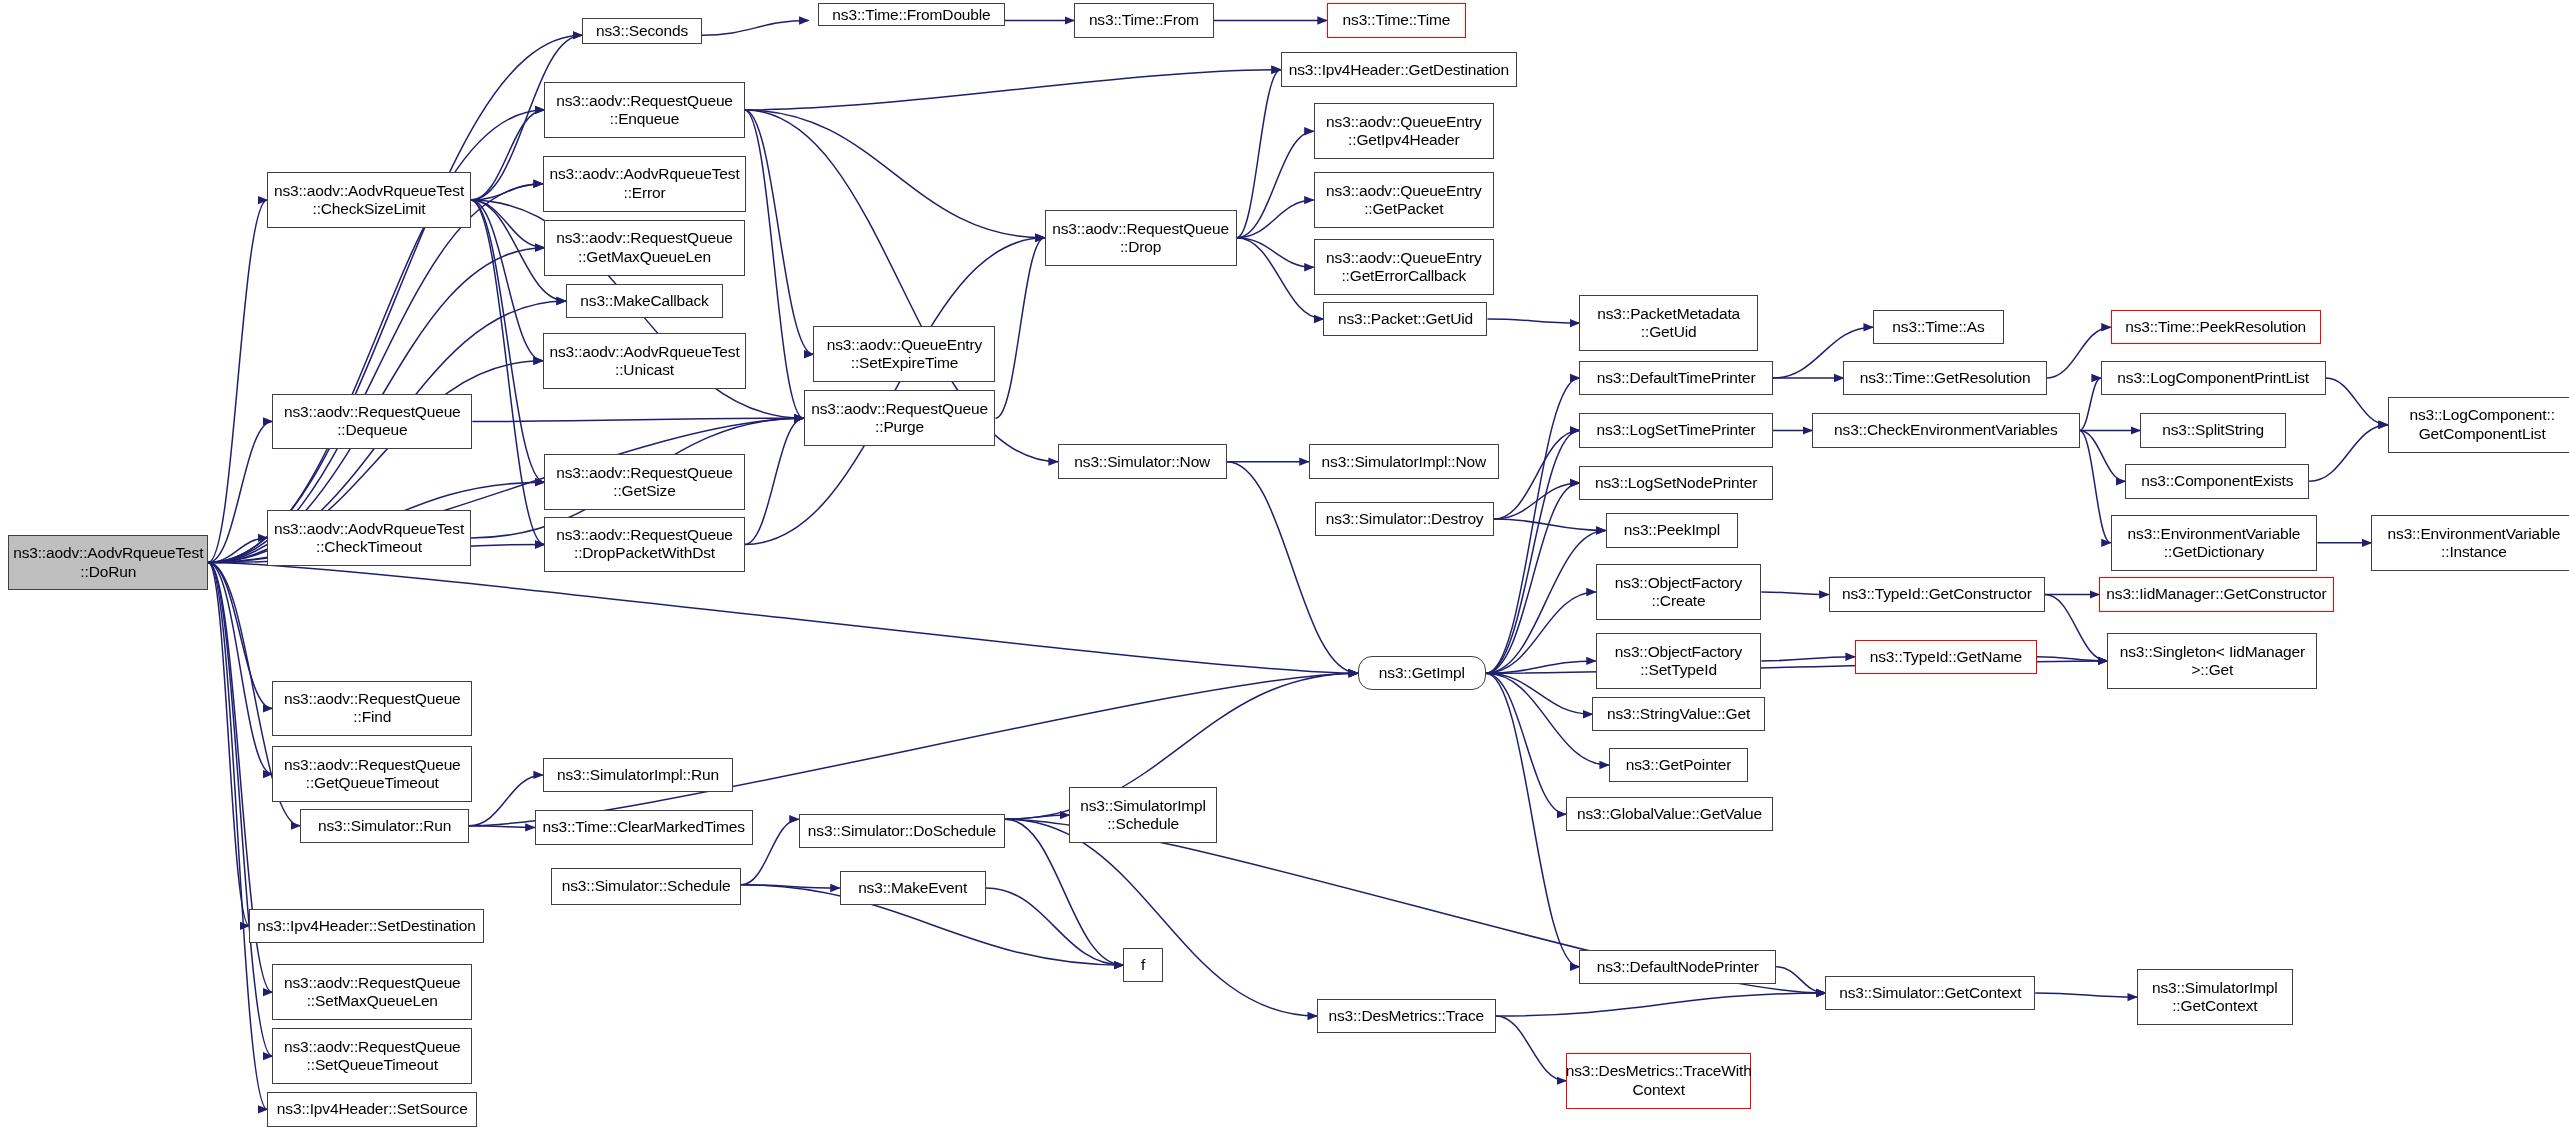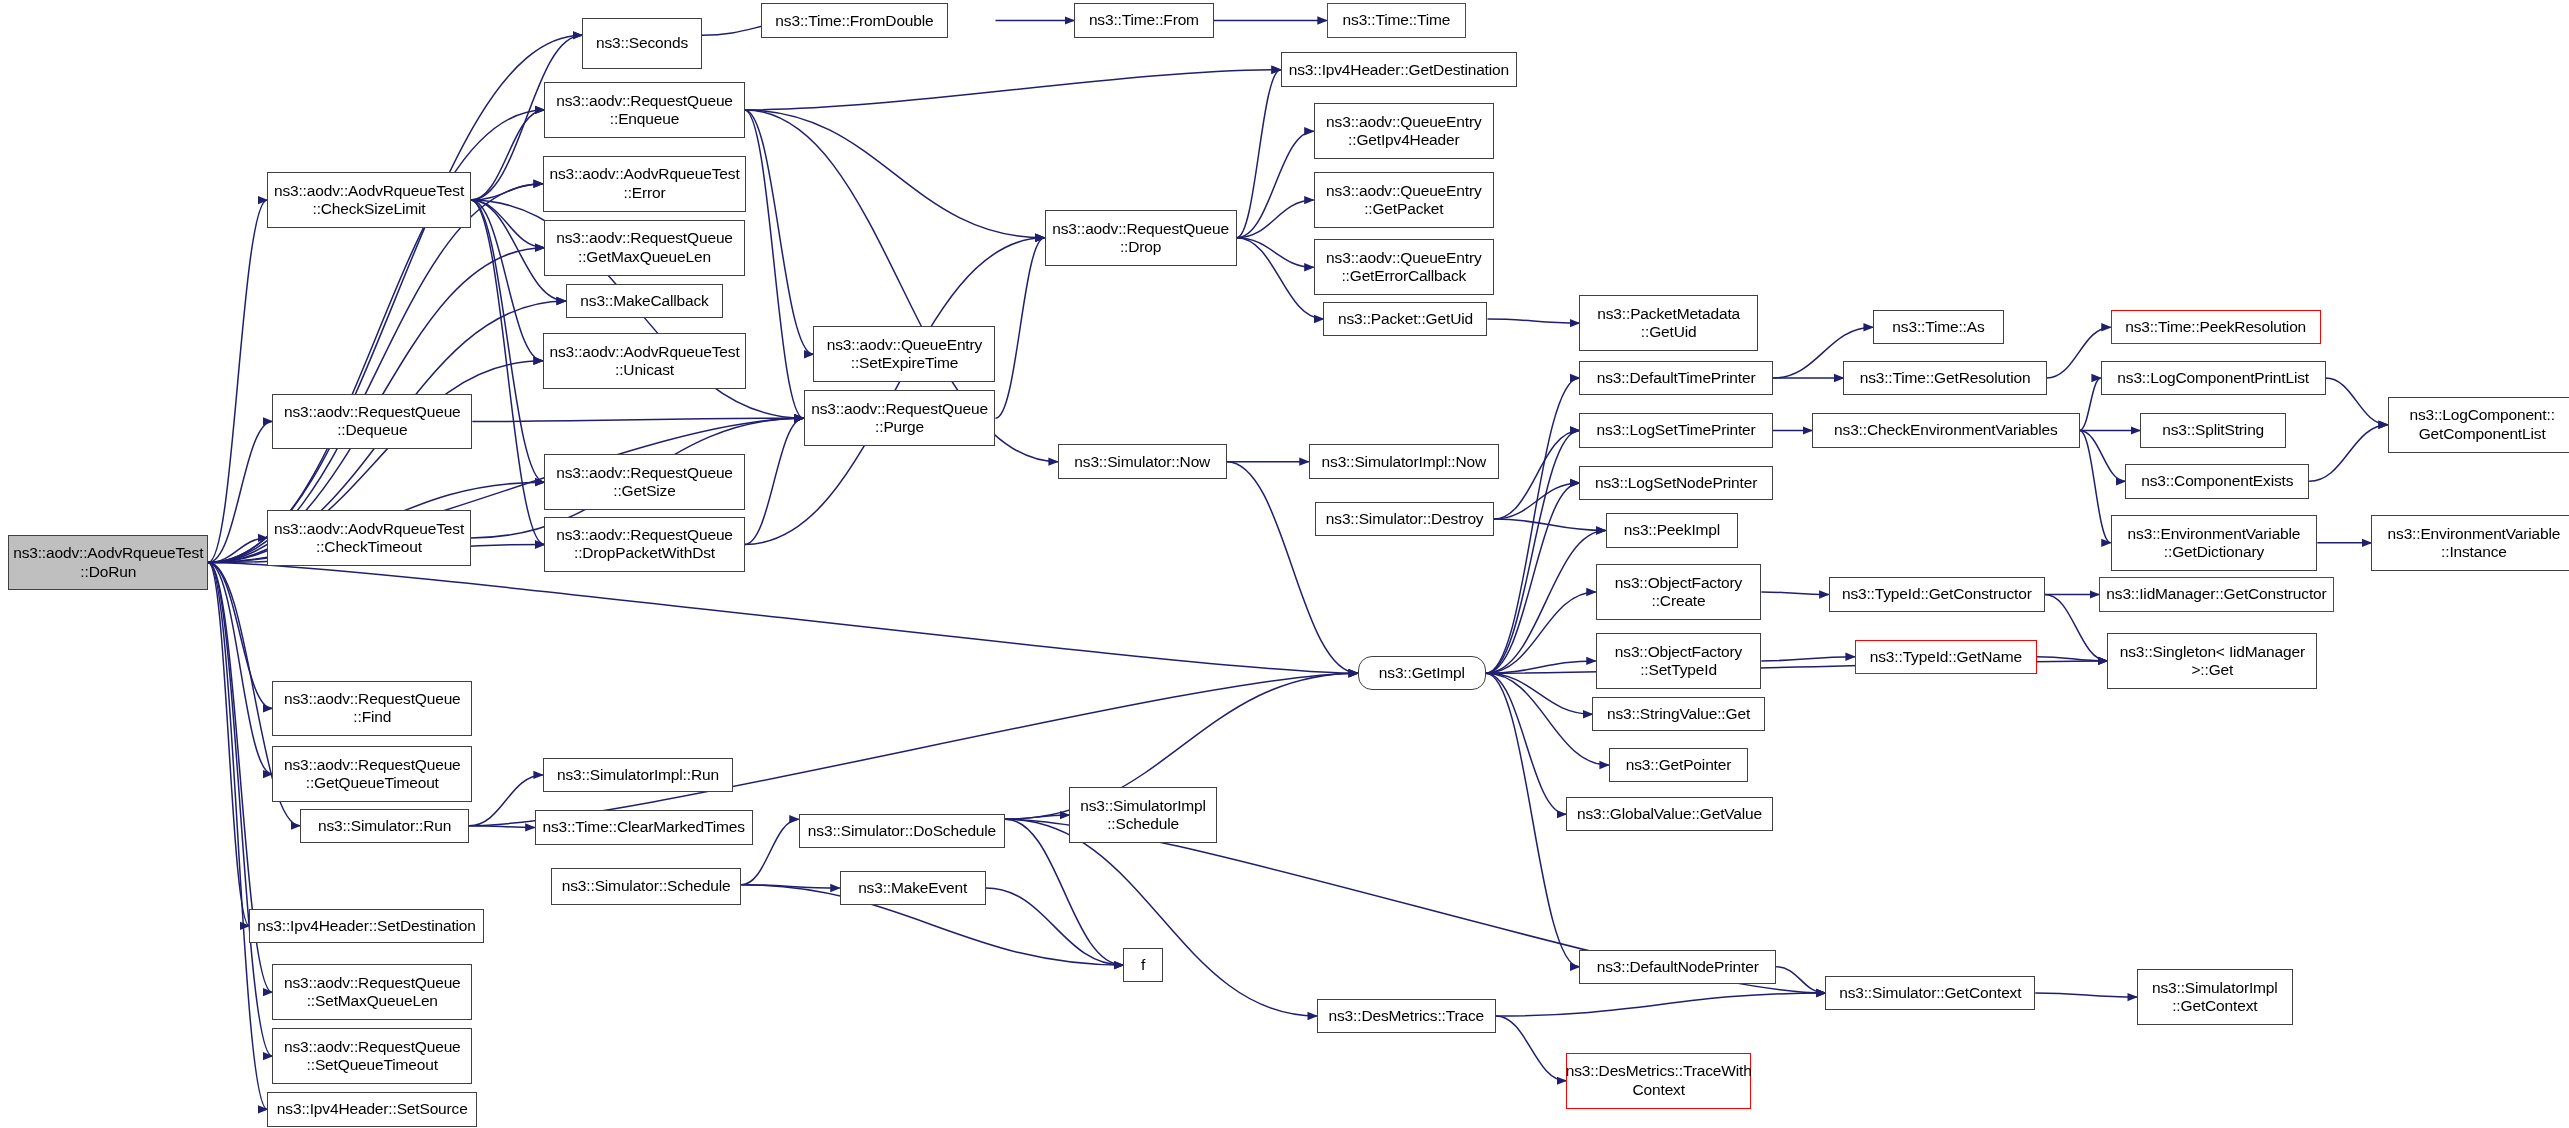--- a/index.html
+++ b/index.html
@@ -159,21 +159,21 @@
       <path d="M 2317.3199999999997 542.8399999999999 C 2341.674 542.8399999999999, 2347.086 542.8399999999999, 2371.44 542.8399999999999" fill="none" stroke="#1f1f6e" stroke-width="1.5" marker-end="url(#arrow)"></path>
       <path d="M 1761.3599999999997 592.04 C 1791.6179999999997 592.04, 1798.3419999999999 594.5, 1828.6 594.5" fill="none" stroke="#1f1f6e" stroke-width="1.5" marker-end="url(#arrow)"></path>
       <path d="M 1761.3599999999997 660.92 C 1803.4259999999997 660.92, 1812.774 656.8199999999999, 1854.84 656.8199999999999" fill="none" stroke="#1f1f6e" stroke-width="1.5" marker-end="url(#arrow)"></path>
       <path d="M 2045.08 594.5 C 2069.4339999999997 594.5, 2074.846 594.5, 2099.2 594.5" fill="none" stroke="#1f1f6e" stroke-width="1.5" marker-end="url(#arrow)"></path>
       <path d="M 2045.08 594.5 C 2073.124 594.5, 2079.356 660.92, 2107.4 660.92" fill="none" stroke="#1f1f6e" stroke-width="1.5" marker-end="url(#arrow)"></path>
       <path d="M 2036.8799999999999 656.8199999999999 C 2068.614 656.8199999999999, 2075.666 660.92, 2107.4 660.92" fill="none" stroke="#1f1f6e" stroke-width="1.5" marker-end="url(#arrow)"></path>
     </svg>
   <div id="node-layer">
       <div class="node root" style="left: 8.2px; top: 534.64px; width: 200.08px; height: 55.76px;">ns3::aodv::AodvRqueueTest
 ::DoRun</div>
-      <div class="node" style="left: 582.2px; top: 18.04px; width: 119.72px; height: 51px; text-align: center;">ns3::Seconds</div>
+      <div class="node" style="left: 582.2px; top: 18.04px; width: 119.72px; height: 26px; text-align: center;">ns3::Seconds</div>
       <div class="node" style="left: 544.48px; top: 82px; width: 200.08px; height: 55.76px;">ns3::aodv::RequestQueue
 ::Enqueue</div>
       <div class="node" style="left: 542.84px; top: 155.8px; width: 203.36px; height: 55.76px;">ns3::aodv::AodvRqueueTest
 ::Error</div>
       <div class="node" style="left: 544.48px; top: 219.76px; width: 200.08px; height: 55.76px;">ns3::aodv::RequestQueue
 ::GetMaxQueueLen</div>
       <div class="node" style="left: 565.8px; top: 283.72px; width: 157.44px; height: 34.44px;">ns3::MakeCallback</div>
       <div class="node" style="left: 542.84px; top: 332.92px; width: 203.36px; height: 55.76px;">ns3::aodv::AodvRqueueTest
 ::Unicast</div>
       <div class="node" style="left: 544.48px; top: 454.28px; width: 200.08px; height: 55.76px;">ns3::aodv::RequestQueue
@@ -190,21 +190,21 @@
 ::Find</div>
       <div class="node" style="left: 272.24px; top: 746.2px; width: 200.08px; height: 55.76px;">ns3::aodv::RequestQueue
 ::GetQueueTimeout</div>
       <div class="node" style="left: 300.12px; top: 808.52px; width: 168.92px; height: 34.44px;">ns3::Simulator::Run</div>
       <div class="node" style="left: 249.28px; top: 908.56px; width: 234.52px; height: 34.44px;">ns3::Ipv4Header::SetDestination</div>
       <div class="node" style="left: 272.24px; top: 964.32px; width: 200.08px; height: 55.76px;">ns3::aodv::RequestQueue
 ::SetMaxQueueLen</div>
       <div class="node" style="left: 272.24px; top: 1028.28px; width: 200.08px; height: 55.76px;">ns3::aodv::RequestQueue
 ::SetQueueTimeout</div>
       <div class="node" style="left: 267.32px; top: 1092.24px; width: 209.92px; height: 34.44px;">ns3::Ipv4Header::SetSource</div>
-      <div class="node" style="left: 761px; top: 3.28px; width: 186.96px; height: 35px;">ns3::Time::FromDouble</div>
+      <div class="node" style="left: 818px; top: 3.28px; width: 186.96px; height: 23px;">ns3::Time::FromDouble</div>
       <div class="node" style="left: 1074.2px; top: 3.28px; width: 139.4px; height: 34.44px;">ns3::Time::From</div>
       <div class="node red" style="left: 1326.76px; top: 3.28px; width: 139.4px; height: 34.44px;">ns3::Time::Time</div>
       <div class="node" style="left: 813.44px; top: 326.36px; width: 182.04px; height: 55.76px;">ns3::aodv::QueueEntry
 ::SetExpireTime</div>
       <div class="node" style="left: 803.6px; top: 390.32px; width: 191.88px; height: 55.76px;">ns3::aodv::RequestQueue
 ::Purge</div>
       <div class="node" style="left: 1044.68px; top: 209.92px; width: 191.88px; height: 55.76px;">ns3::aodv::RequestQueue
 ::Drop</div>
       <div class="node" style="left: 1057.8px; top: 444.44px; width: 168.92px; height: 34.44px;">ns3::Simulator::Now</div>
       <div class="node" style="left: 1308.72px; top: 444.44px; width: 190.24px; height: 34.44px;">ns3::SimulatorImpl::Now</div>

